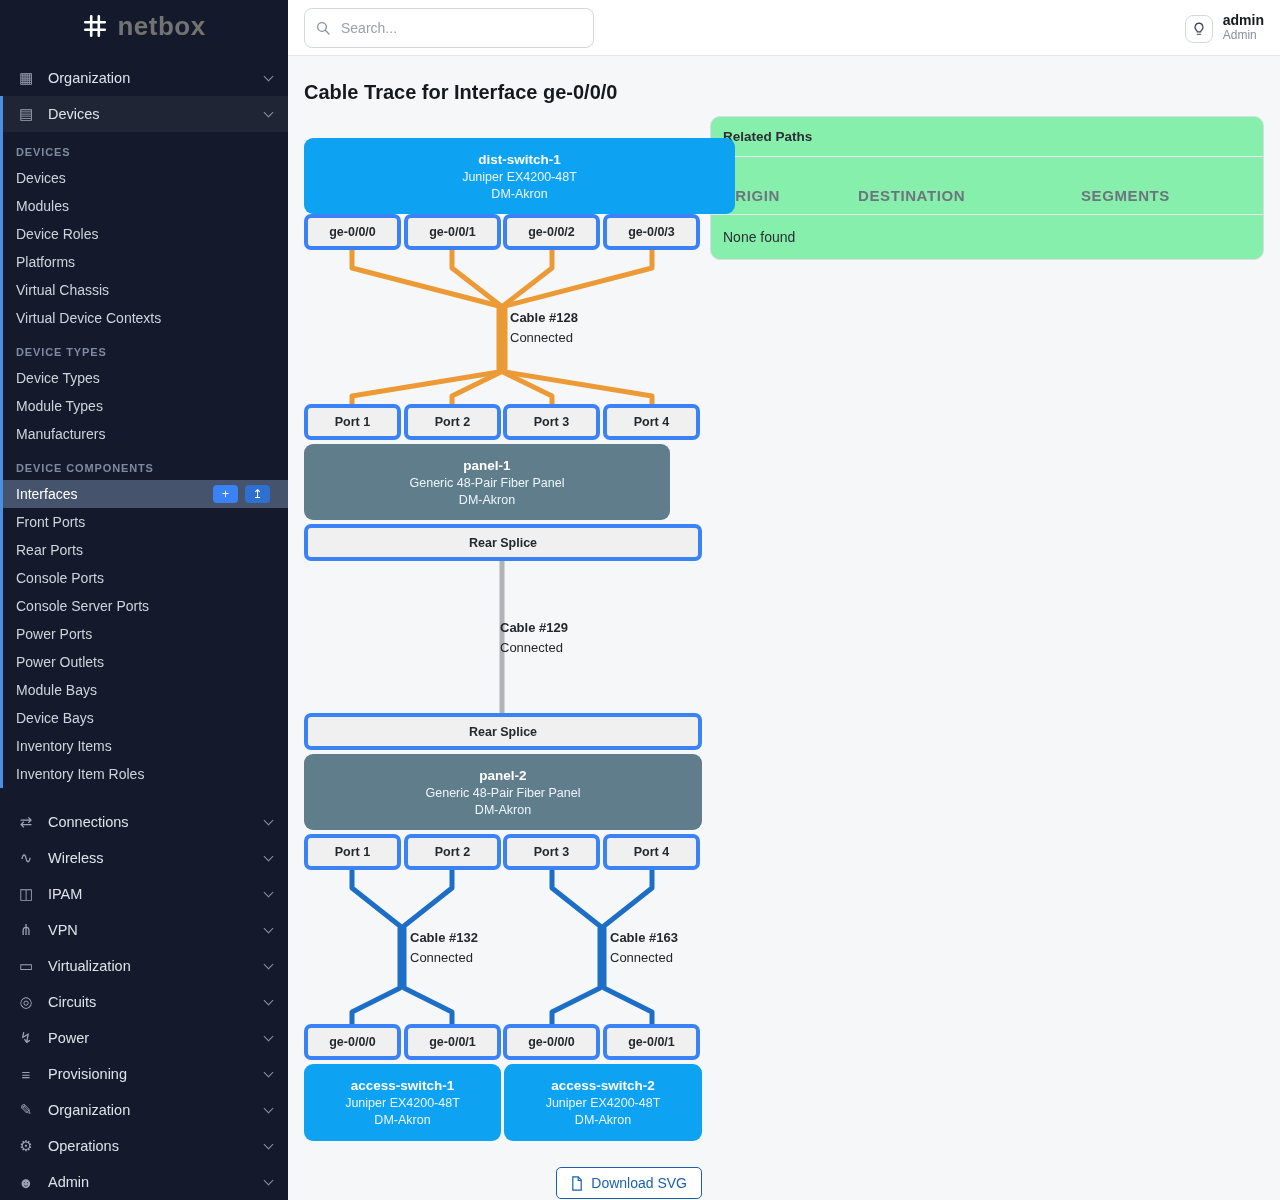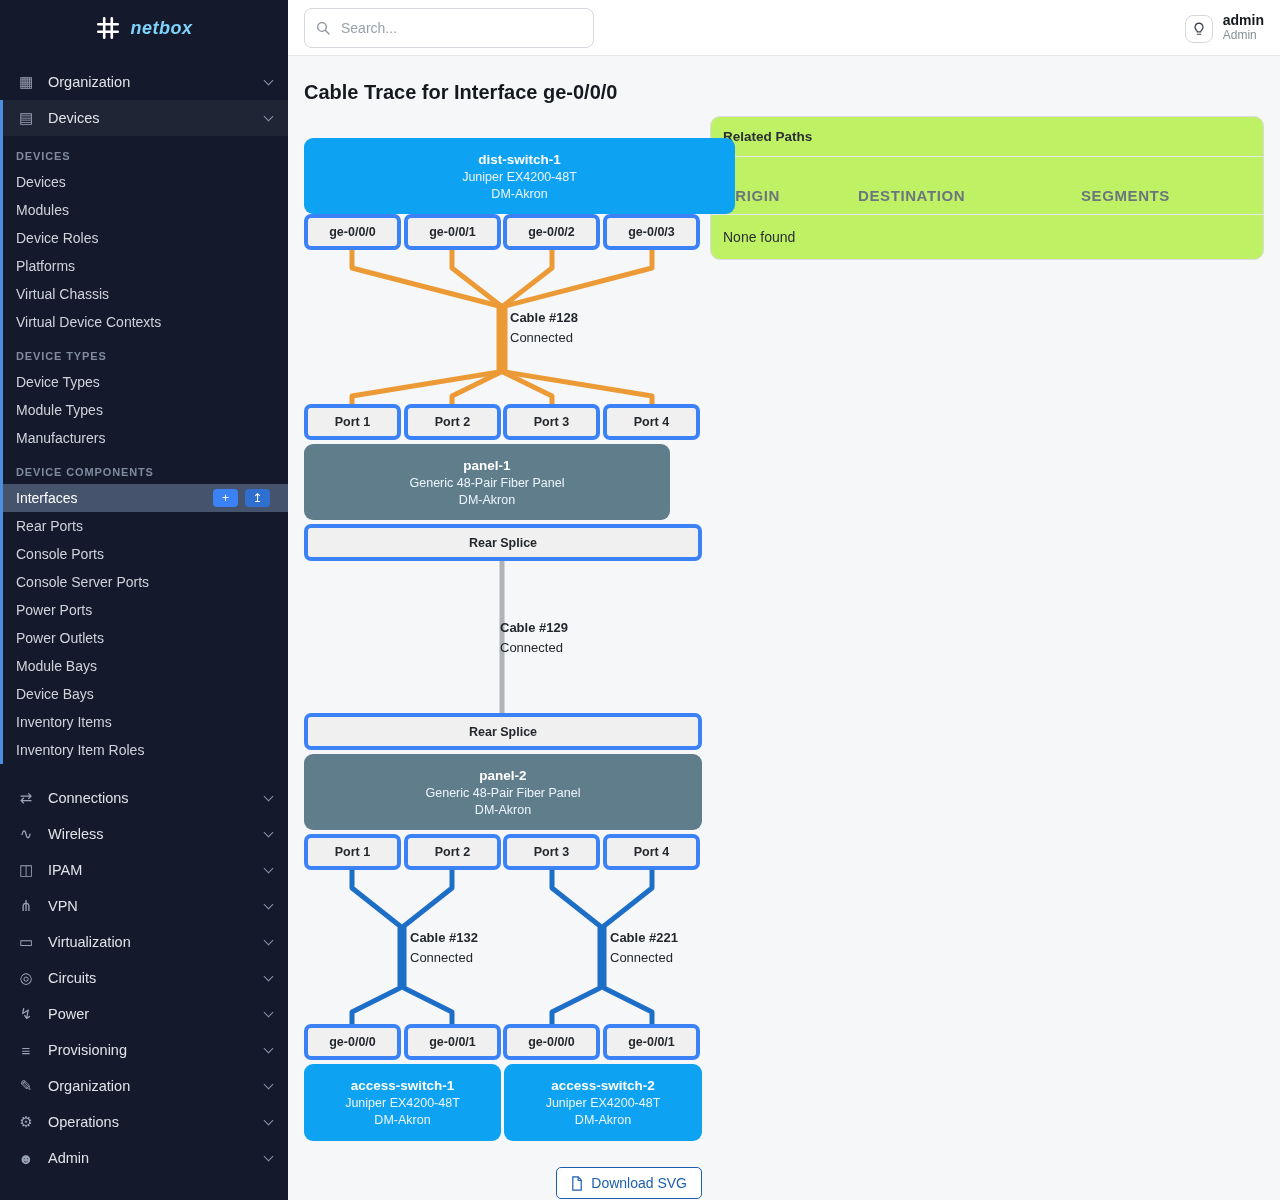--- a/index.html
+++ b/index.html
@@ -4,21 +4,21 @@
 <style>
   * { box-sizing: border-box; }
   html,body{margin:0;padding:0;}
   body{
     width:1280px;height:1200px;overflow:hidden;display:flex;
     font-family:"Liberation Sans",sans-serif;background:#f6f7f9;color:#15191e;
   }
   
   .sidebar{width:288px;min-width:288px;background:#141a2b;display:flex;flex-direction:column;overflow:hidden;}
   .logo{height:56px;display:flex;align-items:center;justify-content:center;gap:9px;cursor:pointer;}
-  .logo-text{font-size:18px;font-weight:700;color:#7dd3fc;letter-spacing:.5px;font-style:italic;}
+  .logo-text{font-size:26px;font-weight:700;color:#737373;letter-spacing:.5px;}
   nav{padding-top:8px;}
   .nav-item{display:flex;align-items:center;height:36px;padding:0 16px;font-size:14.5px;color:#dee2e8;cursor:pointer;}
   .nicon{width:20px;margin-right:12px;color:#9aa3b5;font-size:15px;text-align:center;flex:none;}
   .chev{margin-left:auto;width:7px;height:7px;border-right:1.7px solid #8a93a6;border-bottom:1.7px solid #8a93a6;transform:rotate(45deg);margin-top:-4px;flex:none;}
   .devices-group{border-left:3px solid #4a8fe0;}
   .devices-group .nav-item{padding-left:13px;background:rgba(255,255,255,.05);}
   .section-title{padding:14px 16px 6px;font-size:11px;font-weight:700;letter-spacing:.08em;color:#7f8a9e;}
   .devices-group .section-title{padding-left:13px;}
   .sub-item{display:flex;align-items:center;height:28px;padding:0 16px;font-size:14px;color:#ced3db;cursor:pointer;}
   .devices-group .sub-item{padding-left:13px;}
@@ -52,21 +52,21 @@
   .node.blue{background:#0ea2f3;}
   .node.slate{background:#607d8b;}
   .pbox{position:absolute;background:#f0f0f0;border:4px solid #3b82f6;border-radius:7px;display:flex;align-items:center;justify-content:center;font-size:12.5px;font-weight:700;color:#24282c;z-index:1;cursor:pointer;}
   .clabel{position:absolute;z-index:2;font-size:13px;color:#24282c;cursor:pointer;}
   .cl-name{font-weight:700;}
   .cl-status{margin-top:5px;}
   .dl-wrap{display:flex;justify-content:flex-end;margin-top:26px;}
   .dl-btn{display:flex;align-items:center;gap:8px;background:#fff;border:1px solid #1b5fae;color:#1b5fae;padding:7px 14px;border-radius:5px;font-size:14px;cursor:pointer;font-family:inherit;}
   
   .paths-col{flex:1;min-width:0;}
-  .card{background:#bef264;border:1px solid #d9dde1;border-radius:10px;}
+  .card{background:#86efac;border:1px solid #d9dde1;border-radius:10px;}
   .card-header{padding:12px;font-size:13.5px;font-weight:700;color:#2b2f33;border-bottom:1px solid #e6e9ec;}
   .thead{display:grid;grid-template-columns:135px 223px 1fr;padding:10px 12px;border-bottom:1px solid #e6e9ec;}
   .thead div{font-size:15px;font-weight:700;color:#6c757d;letter-spacing:.04em;margin-top:20px;}
   .tempty{padding:14px 12px;font-size:14px;color:#2b2f33;}
 </style>
 </head>
 <body>
 
 <aside class="sidebar">
   <div class="logo">
@@ -104,20 +104,21 @@
       <div class="sub-item">Manufacturers</div>
 
       <div class="section-title">DEVICE COMPONENTS</div>
       <div class="sub-item active">
         <span>Interfaces</span>
         <span class="mini-btns">
           <button class="mini-btn">+</button>
           <button class="mini-btn import">↥</button>
         </span>
       </div>
+      <div class="sub-item">Front Ports</div>
       <div class="sub-item">Rear Ports</div>
       <div class="sub-item">Console Ports</div>
       <div class="sub-item">Console Server Ports</div>
       <div class="sub-item">Power Ports</div>
       <div class="sub-item">Power Outlets</div>
       <div class="sub-item">Module Bays</div>
       <div class="sub-item">Device Bays</div>
       <div class="sub-item">Inventory Items</div>
       <div class="sub-item">Inventory Item Roles</div>
     </div>
@@ -276,21 +277,21 @@
           <div class="pbox" style="left:0;top:700px;width:97px;height:36px">Port 1</div>
           <div class="pbox" style="left:100px;top:700px;width:97px;height:36px">Port 2</div>
           <div class="pbox" style="left:199px;top:700px;width:97px;height:36px">Port 3</div>
           <div class="pbox" style="left:299px;top:700px;width:97px;height:36px">Port 4</div>
 
           <div class="clabel" style="left:106px;top:796px">
             <div class="cl-name">Cable #132</div>
             <div class="cl-status">Connected</div>
           </div>
           <div class="clabel" style="left:306px;top:796px">
-            <div class="cl-name">Cable #221</div>
+            <div class="cl-name">Cable #163</div>
             <div class="cl-status">Connected</div>
           </div>
 
           <div class="pbox" style="left:0;top:890px;width:97px;height:36px">ge-0/0/0</div>
           <div class="pbox" style="left:100px;top:890px;width:97px;height:36px">ge-0/0/1</div>
           <div class="pbox" style="left:199px;top:890px;width:97px;height:36px">ge-0/0/0</div>
           <div class="pbox" style="left:299px;top:890px;width:97px;height:36px">ge-0/0/1</div>
 
           <div class="node blue" style="left:0;top:930px;width:197px;height:77px">
             <div class="name">access-switch-1</div>

